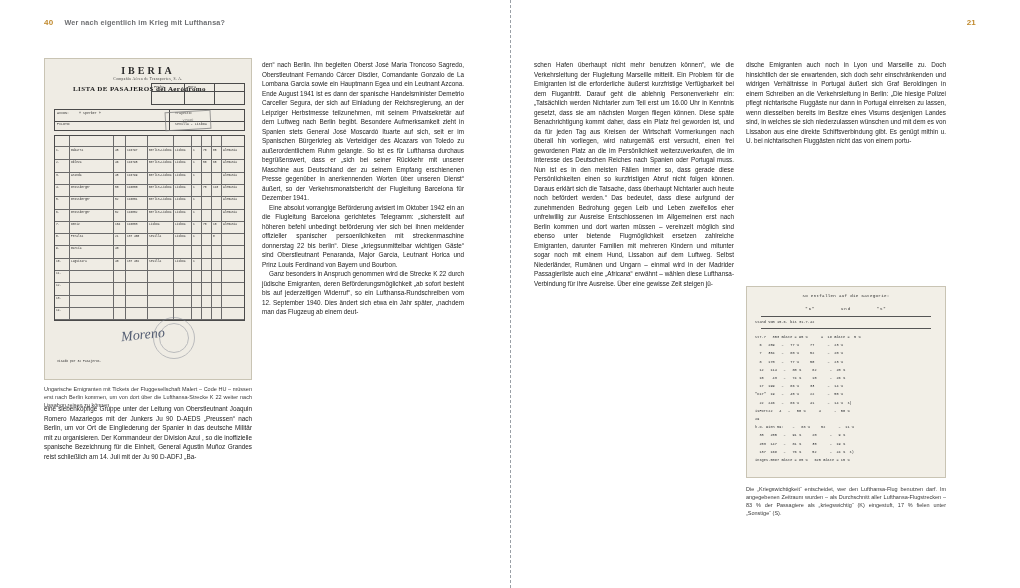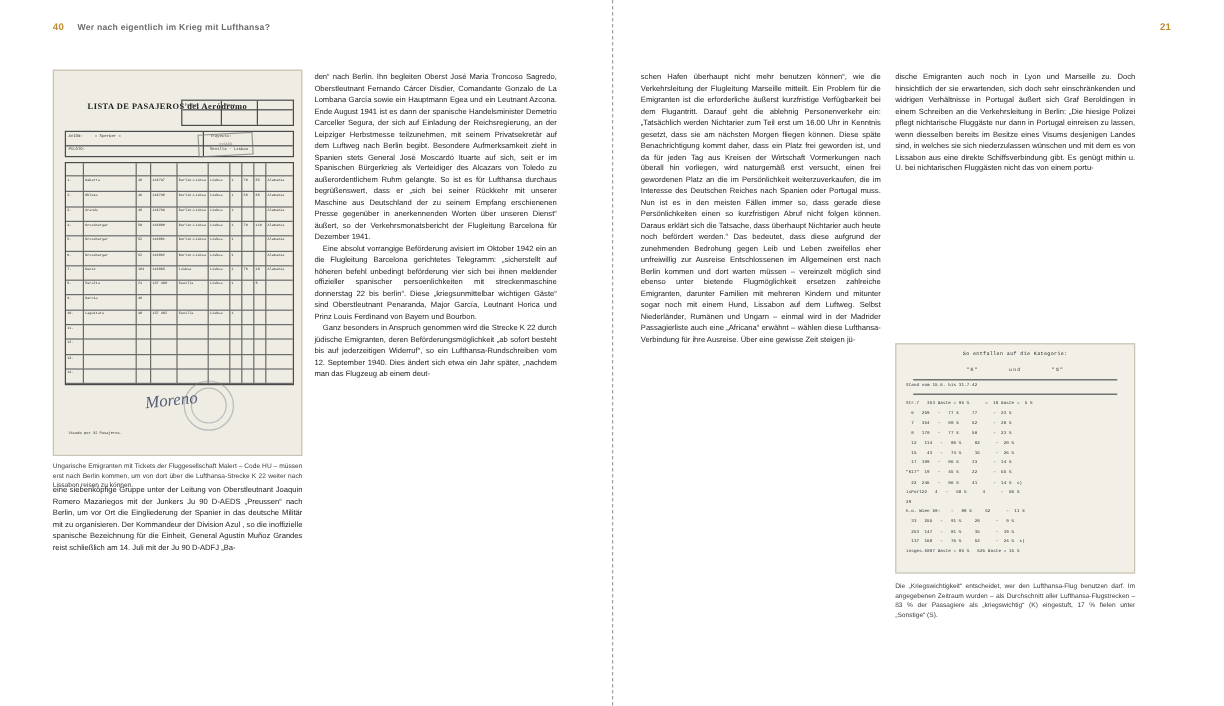--- a/index.html
+++ b/index.html
@@ -298,20 +298,24 @@
   <div class="page">
 
     <div class="runhead runhead-left">
       <span class="folio">40</span>
       <span class="title">Wer nach eigentlich im Krieg mit Lufthansa?</span>
     </div>
 
     <div class="scan-wrap">
       <div class="scan">
 
+        <div class="scan-head">
+          <div class="brand">IBERIA</div>
+          <div class="sub">Compañía Aérea de Transportes, S. A.</div>
+        </div>
 
         <div class="scan-title">LISTA DE PASAJEROS del Aeródromo</div>
 
         <div class="scan-box topbox">
           <div class="cell" style="left:0;top:0;">Fecha</div>
           <div class="cell" style="left:34px;top:0;">Hora</div>
           <div class="scan-hline" style="top:7px;"></div>
           <div class="scan-vline" style="left:32px;"></div>
           <div class="scan-vline" style="left:62px;"></div>
         </div>

